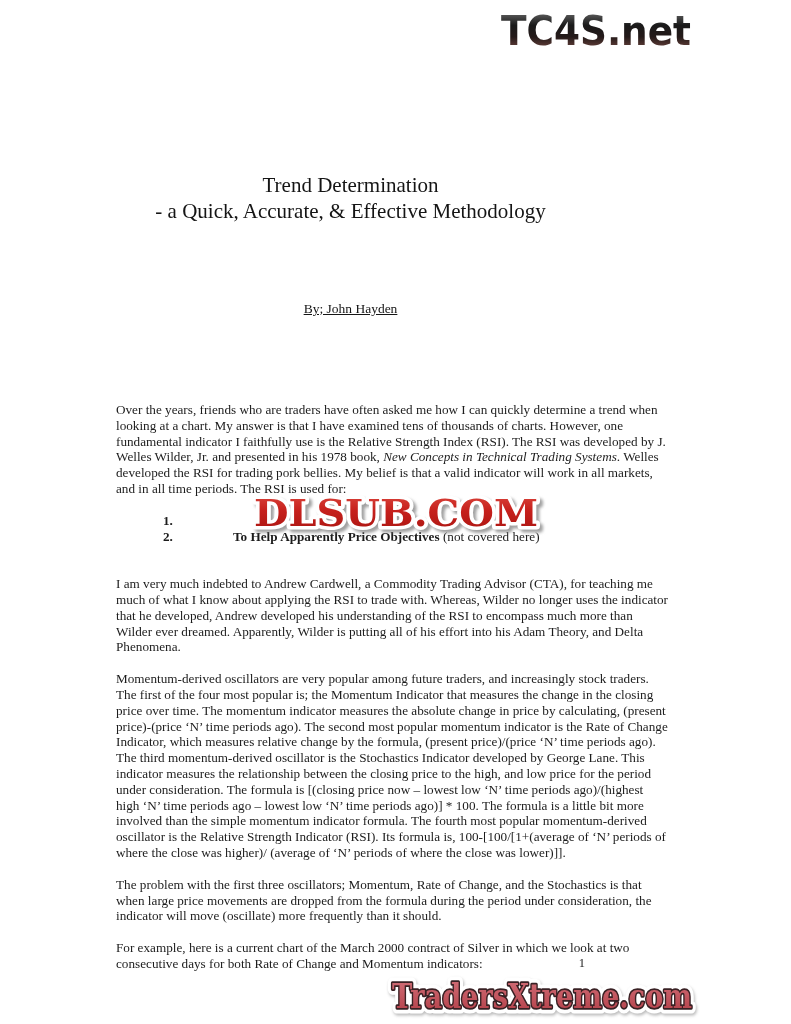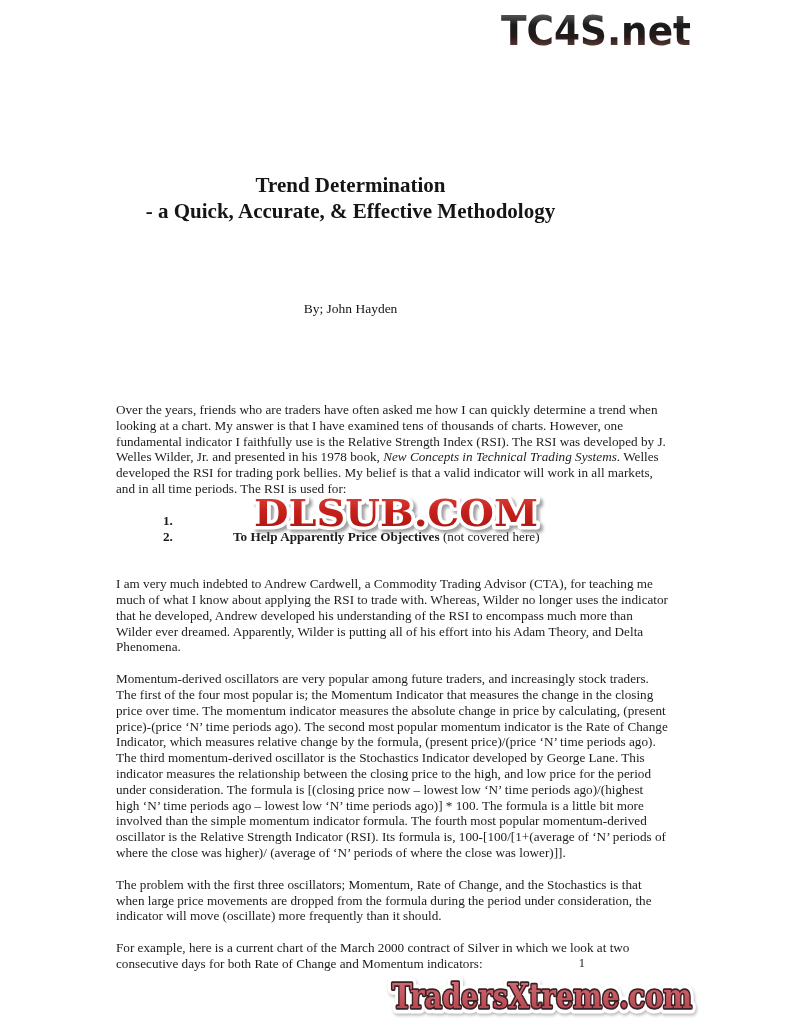--- a/index.html
+++ b/index.html
@@ -30,32 +30,32 @@
   
   .title-block {
     position: absolute;
     top: 172px;
     left: 0;
     width: 100%;
     text-align: center;
     font-size: 21px;
     line-height: 26px;
     color: #151515;
-    font-weight: bold;
   }
 
   
   .byline {
     position: absolute;
     top: 301px;
     left: 0;
     width: 100%;
     text-align: center;
     font-size: 13.5px;
     color: #151515;
+    text-decoration: underline;
   }
 
   
   .content {
     position: absolute;
     top: 402px;
     left: 116px;
     width: 564px;
     font-size: 13.2px;
     line-height: 15.8px;

